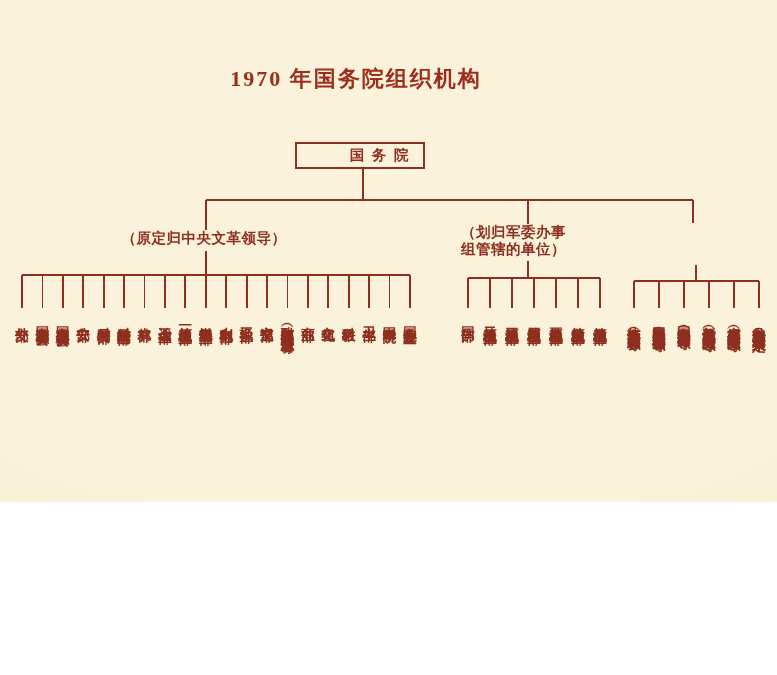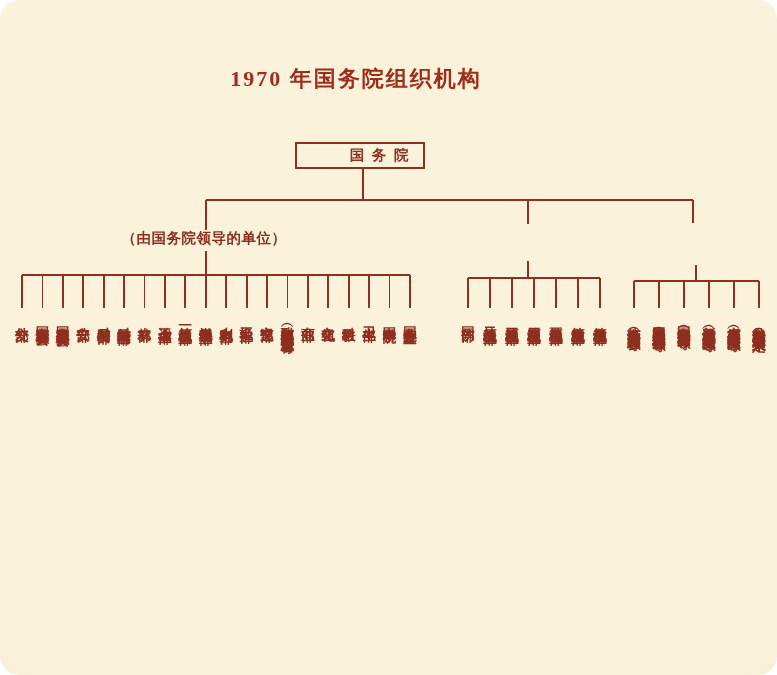--- a/index.html
+++ b/index.html
@@ -1,23 +1,22 @@
 <!DOCTYPE html>
 <html lang="zh" style="--ink: #8f2f1f; --title: #9e2d1a;"><head>
 <meta charset="utf-8">
 <style>
   html,body{margin:0;padding:0;}
   .page{
     position:relative;
-    width:777px;height:675px;
+    width:777px;height:502px;
     overflow:hidden;
     background:
       radial-gradient(130% 110% at 50% 45%, #faf2db 55%, #f4e9cd 85%, #e9dcba 100%);
     font-family:"Liberation Serif","DejaVu Serif",serif;
-    border-radius:19px;
   }
   .title{
     position:absolute;
     left:356px;top:64px;
     transform:translateX(-50%);
     margin:0;
     font-size:22px;
     font-weight:bold;
     letter-spacing:2px;
     white-space:nowrap;
@@ -117,22 +116,24 @@
       <line x1="696" y1="265" x2="696" y2="281" stroke="#8f2f1f" stroke-width="2"></line>
       <line x1="634" y1="281" x2="759" y2="281" stroke="#8f2f1f" stroke-width="2"></line>
       <line x1="634" y1="281" x2="634" y2="308" stroke="#8f2f1f" stroke-width="1.8"></line>
       <line x1="659" y1="281" x2="659" y2="308" stroke="#8f2f1f" stroke-width="1.8"></line>
       <line x1="684" y1="281" x2="684" y2="308" stroke="#8f2f1f" stroke-width="1.8"></line>
       <line x1="709" y1="281" x2="709" y2="308" stroke="#8f2f1f" stroke-width="1.8"></line>
       <line x1="734" y1="281" x2="734" y2="308" stroke="#8f2f1f" stroke-width="1.8"></line>
       <line x1="759" y1="281" x2="759" y2="308" stroke="#8f2f1f" stroke-width="1.8"></line>
     </svg>
 
-  <p class="branch-label" id="bl0">（由国务院领导的单位）</p>
+  <p class="branch-label" id="bl0">（原定归中央文革领导）</p>
 
+  <p class="branch-label" id="bl1">（划归军委办事
+组管辖的单位）</p>
 
 
   <div id="units">
       <div class="unit" style="left: 12.5px;">外交部</div>
       <div class="unit" style="left: 32.92px;">国家计划委员会</div>
       <div class="unit" style="left: 53.34px;">国家基本建设委员会</div>
       <div class="unit" style="left: 73.76px;">公安部</div>
       <div class="unit" style="left: 94.18px;">对外贸易部</div>
       <div class="unit" style="left: 114.6px;">对外经济联络部</div>
       <div class="unit" style="left: 135.02px;">农林部</div>

